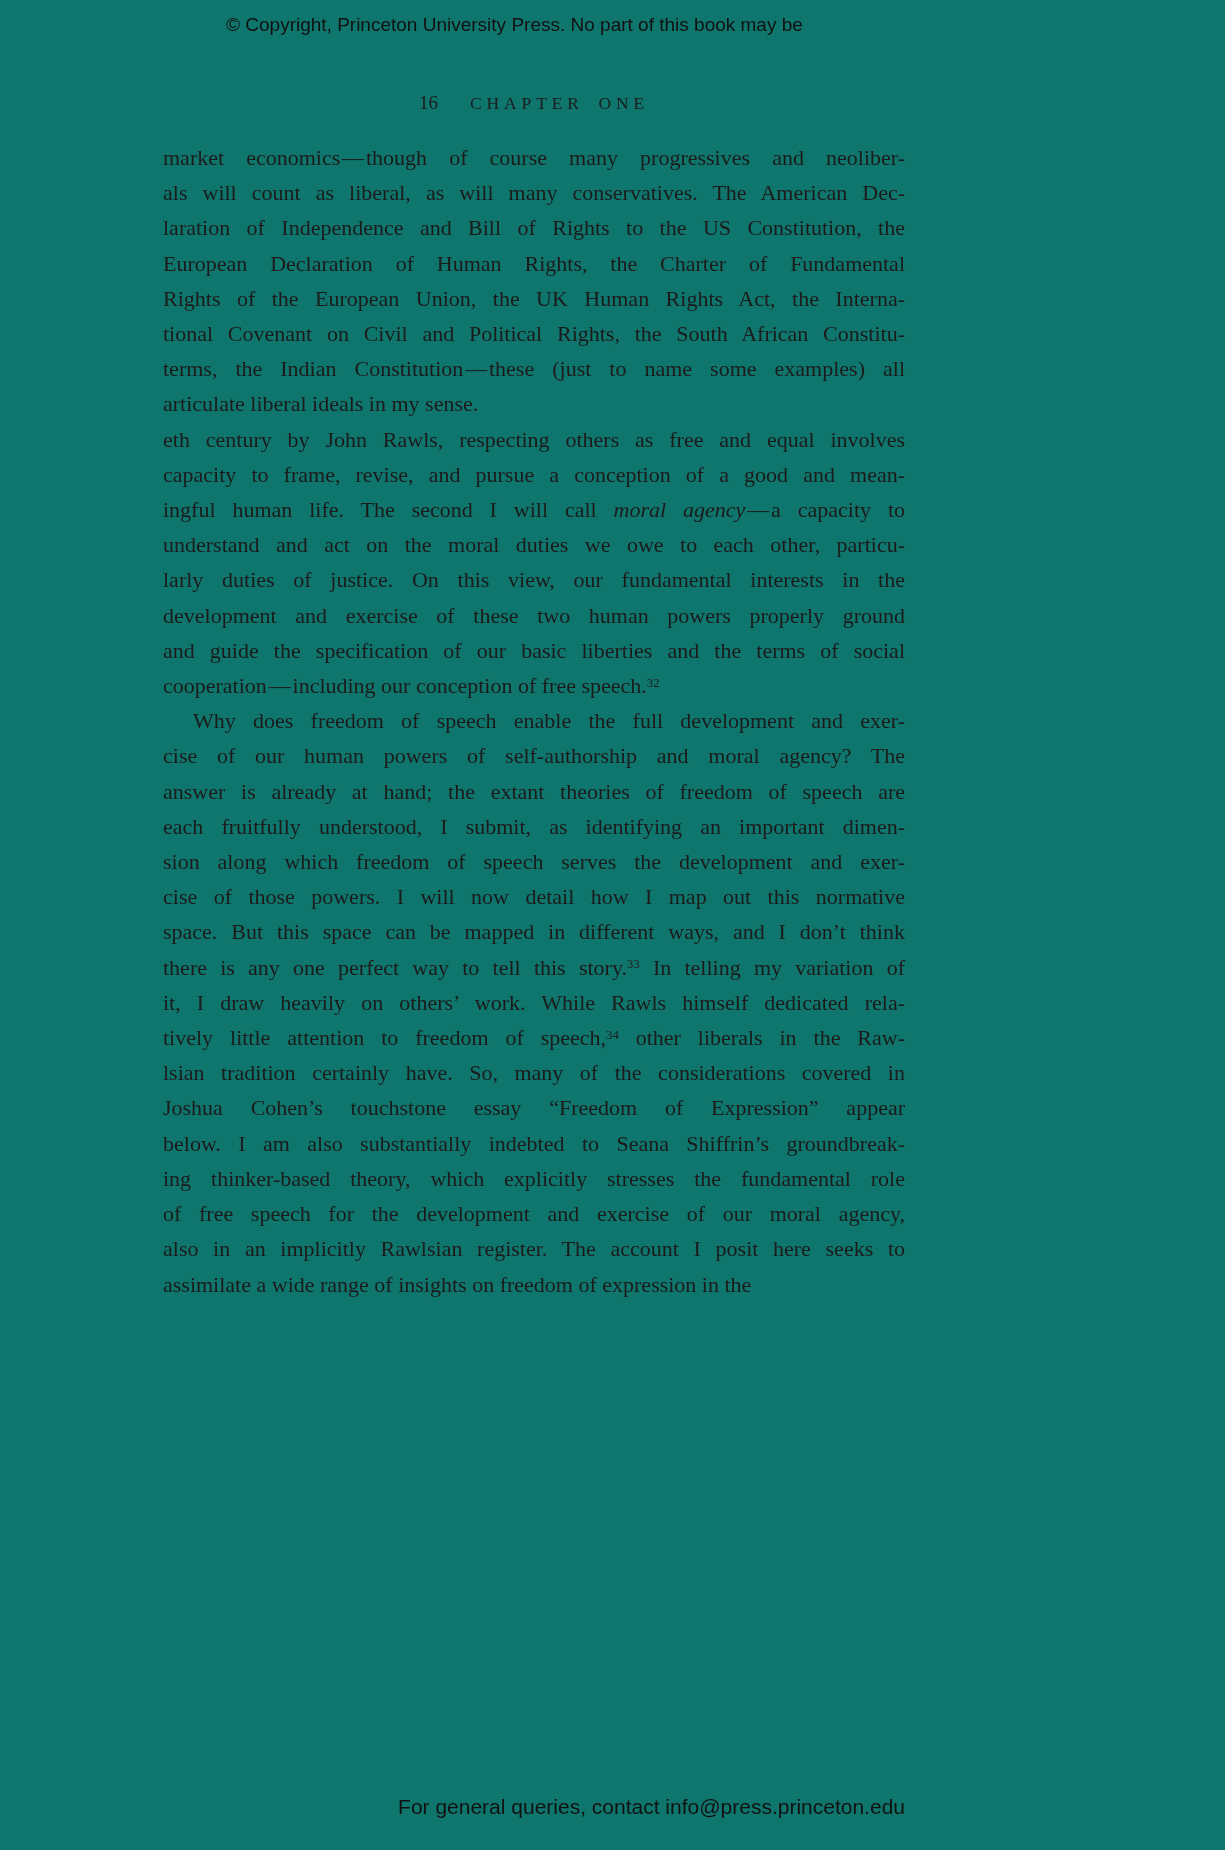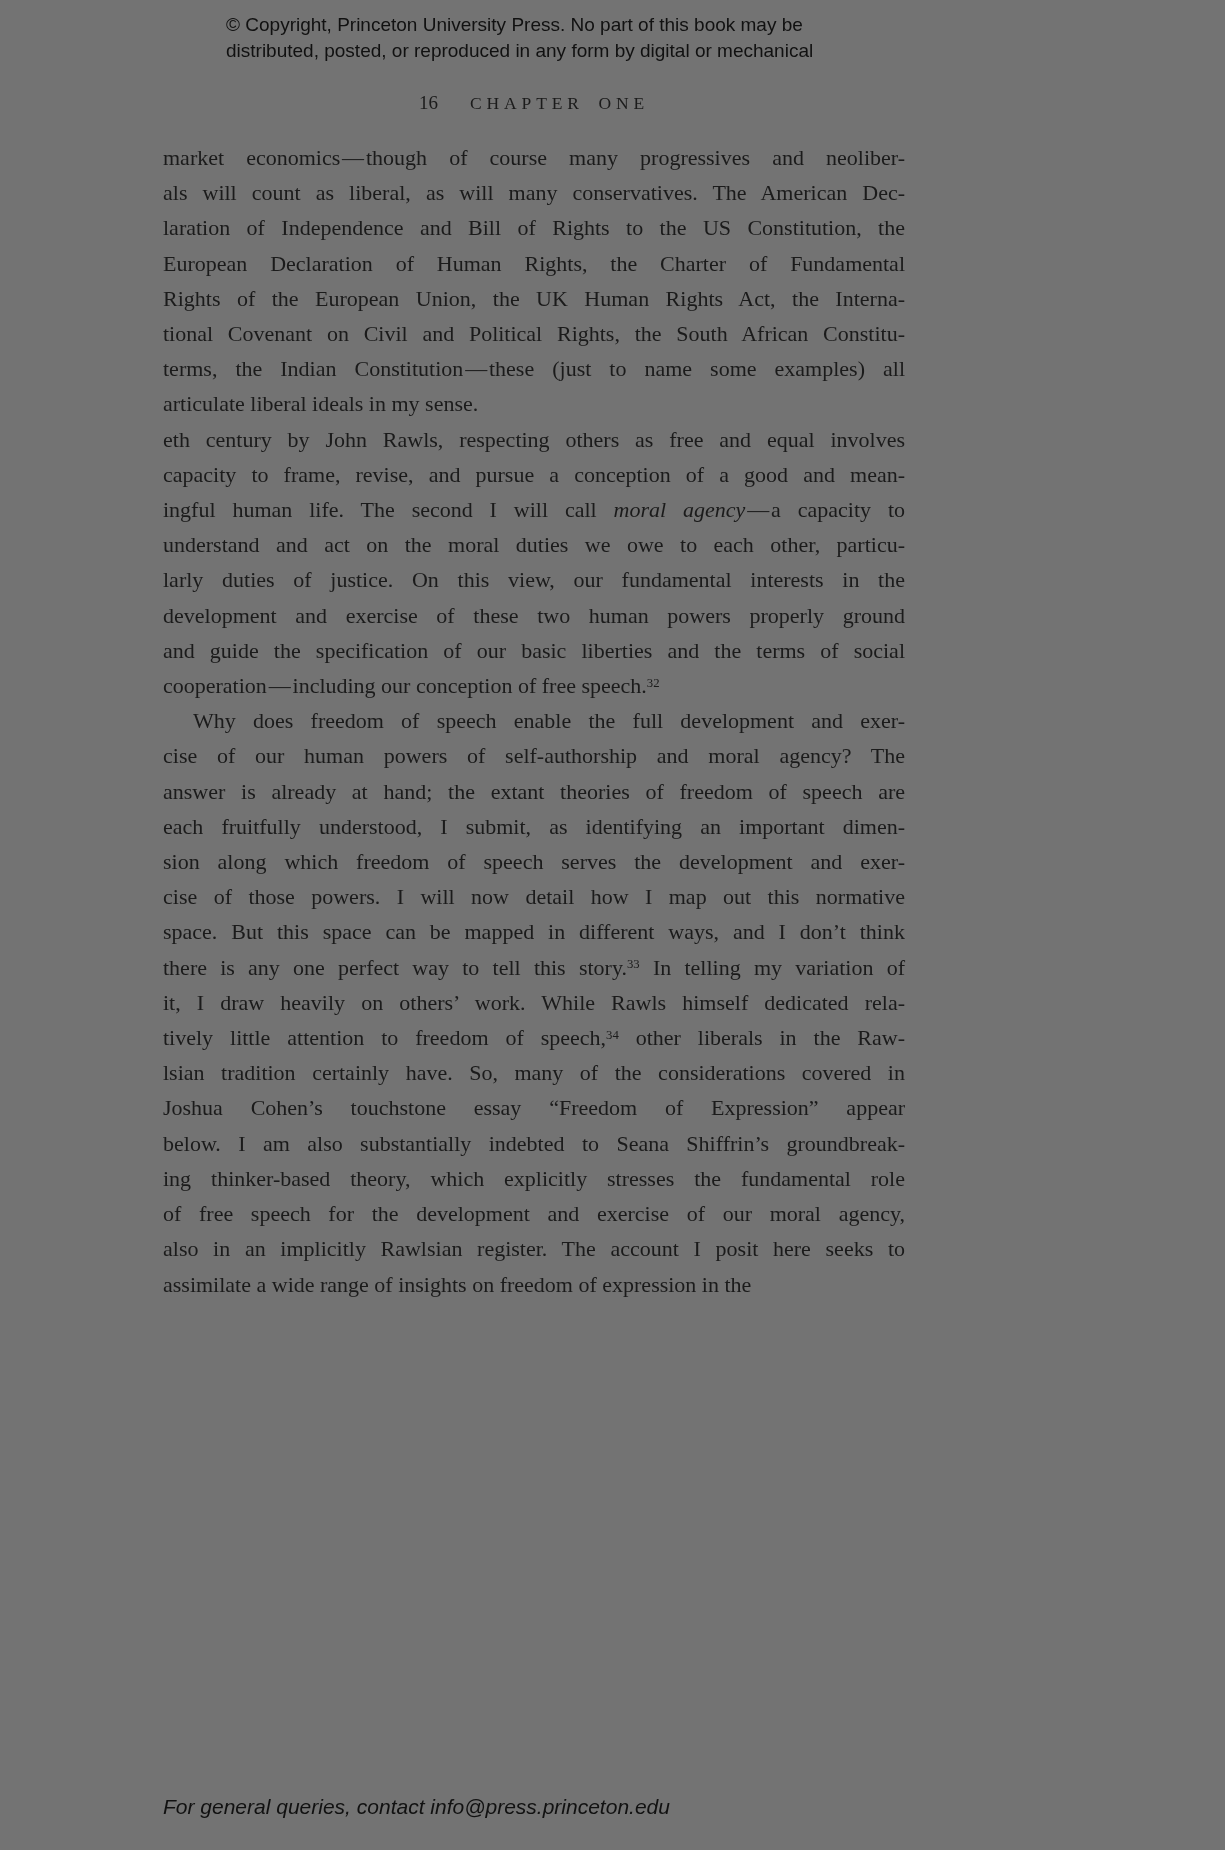--- a/index.html
+++ b/index.html
@@ -4,21 +4,21 @@
 <style>
   html, body {
     margin: 0;
     padding: 0;
     background: #ffffff;
   }
   .page {
     position: relative;
     width: 1225px;
     height: 1850px;
-    background: #737373;
+    background: #0f766e;
     color: #1b1b1b;
     overflow: hidden;
   }
 
   
   .copyright {
     position: absolute;
     top: 12px;
     left: 226px;
     font-family: "Liberation Sans", sans-serif;
@@ -80,35 +80,33 @@
     position: relative;
     top: -0.5em;
   }
 
   
   .footer {
     position: absolute;
     top: 1795px;
     left: 163px;
     width: 742px;
-    text-align: left;
+    text-align: right;
     font-family: "Liberation Sans", sans-serif;
     font-size: 21px;
     color: #111111;
-    font-style: italic;
   }
 </style>
 </head>
 <body>
 
 <div class="page">
 
   <div class="copyright">
     <div>© Copyright, Princeton University Press. No part of this book may be</div>
-    <div>distributed, posted, or reproduced in any form by digital or mechanical</div>
   </div>
 
   <div class="running-head">
     <span class="pagenum">16</span><span class="chapter">CHAPTER ONE</span>
   </div>
 
   <div class="body-text">
       <div class="line"><span>market economics — though of course many progressives and neoliber-</span></div>
       <div class="line"><span>als will count as liberal, as will many conservatives. The American Dec-</span></div>
       <div class="line"><span>laration of Independence and Bill of Rights to the US Constitution, the</span></div>

